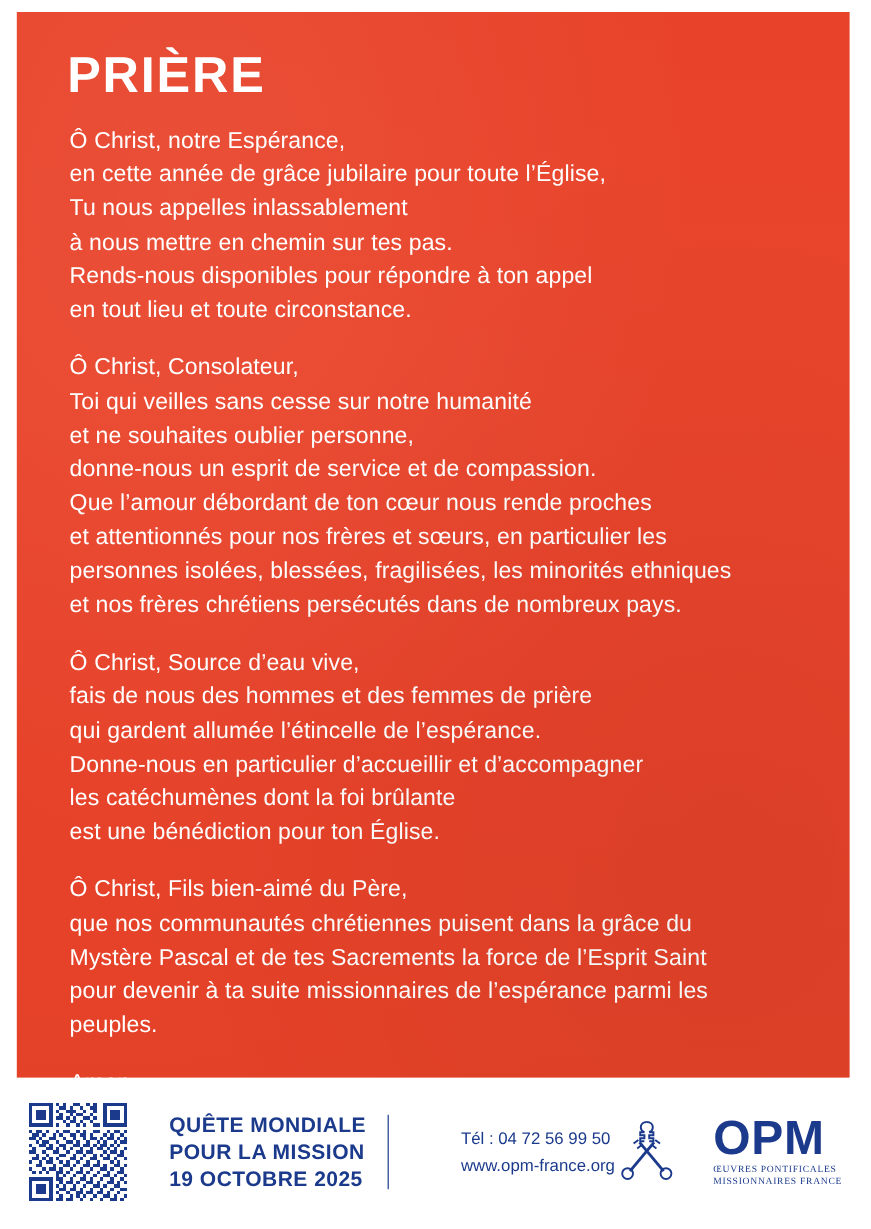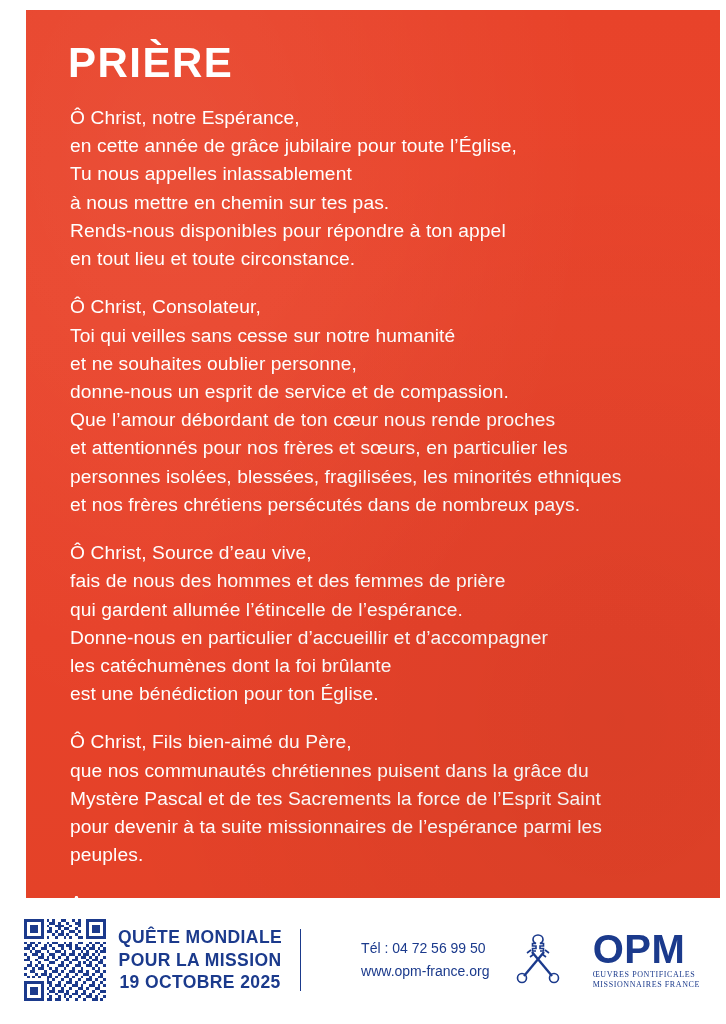--- a/index.html
+++ b/index.html
@@ -14,21 +14,21 @@
     overflow: hidden;
   }
   .page {
     position: relative;
     width: 726px;
     height: 1024px;
     background: #ffffff;
   }
   .poster {
     position: absolute;
-    left: 26px;
+    left: 14px;
     top: 10px;
     width: 694px;
     height: 888px;
     background: #ea4429;
     background: linear-gradient(180deg, #e8432a 0%, #e9452c 35%, #e7422a 70%, #e44228 100%);
   }
   .poster::after {
     content: "";
     position: absolute;
     inset: 0;
@@ -76,29 +76,28 @@
   }
   .qr {
     margin-left: 6px;
     width: 82px;
     height: 82px;
     flex: 0 0 auto;
     background-color: #ffffff;
   }
   .qr svg { display: block; }
   .collecte {
-    margin-left: 12px;
+    margin-left: 35px;
     color: #1b3a8c;
     font-size: 17.5px;
     font-weight: bold;
     line-height: 1.3;
     letter-spacing: 0.4px;
     text-transform: uppercase;
     flex: 0 0 auto;
-    text-align: center;
   }
   .divider {
     width: 1px;
     height: 62px;
     background: #1b3a8c;
     margin: 0 16px 0 18px;
     flex: 0 0 auto;
   }
   .contact {
     color: #1b3a8c;

